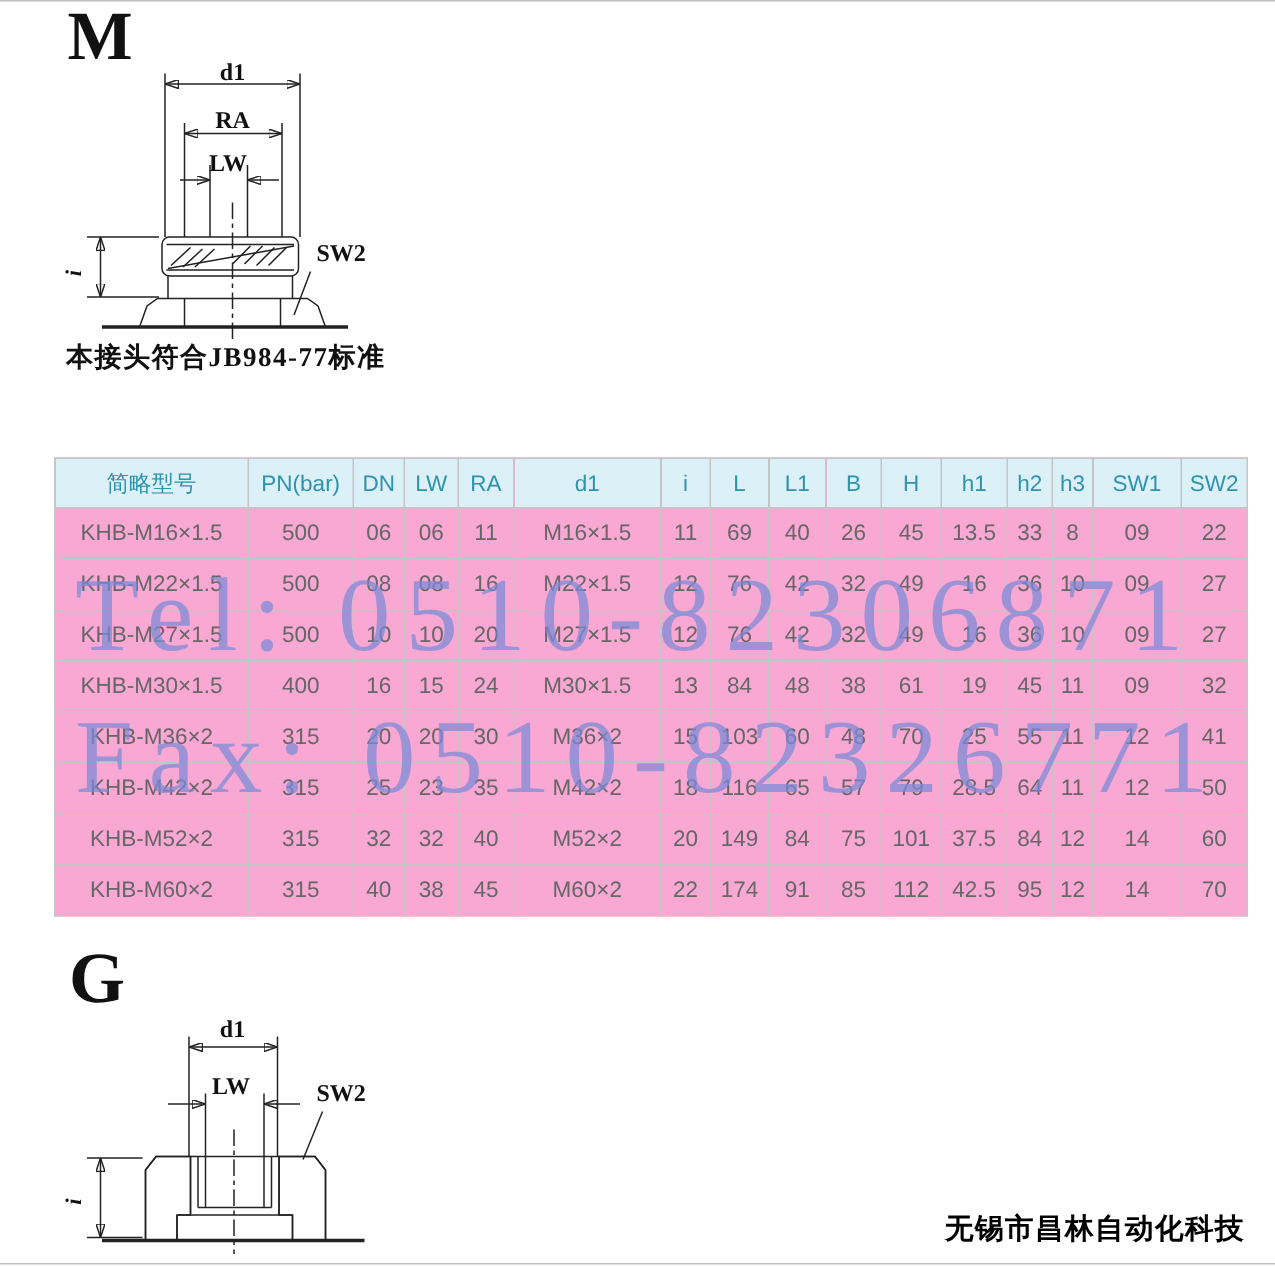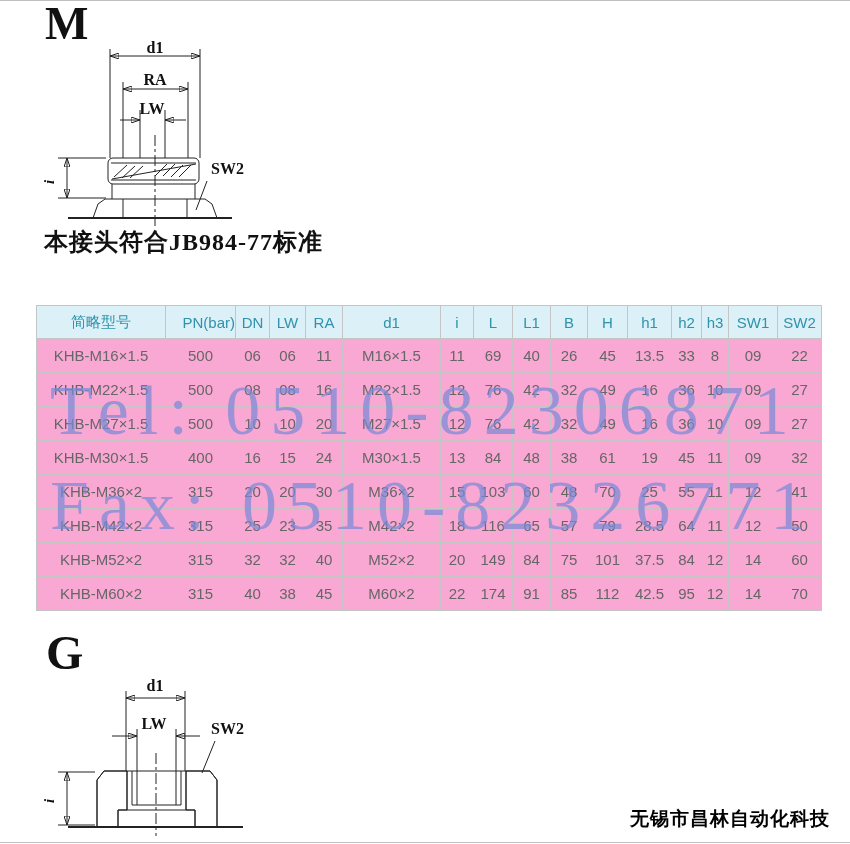--- a/index.html
+++ b/index.html
@@ -20,21 +20,21 @@
   .big-letter{position:absolute;font-family:"Liberation Serif",serif;font-weight:bold;color:#111;line-height:1;}
   #letter-m{left:45px;top:1px;font-size:46px;}
   #letter-g{left:46px;top:629px;font-size:48px;}
 
   #diagram-m{position:absolute;left:40px;top:40px;}
   #diagram-g{position:absolute;left:40px;top:633px;}
   .dim-label{font-family:"Liberation Serif",serif;font-size:16px;fill:#111;font-weight:bold;}
   .dim-label.small{font-size:15px;}
 
   #m-caption{position:absolute;left:44px;top:226px;font-family:"Liberation Serif",serif;
-             font-size:24px;font-weight:600;color:#111;letter-spacing:1px;white-space:nowrap;}
+             font-size:18px;font-weight:600;color:#111;letter-spacing:1px;white-space:nowrap;}
 
   #spec-table{position:absolute;left:36px;top:305px;border-collapse:collapse;table-layout:fixed;
               width:777px;font-size:15px;color:var(--cell-text);text-align:center;background:#f9a8d4;}
   #spec-table th{background:var(--header-bg);color:var(--header-text);font-weight:normal;
                  height:33px;border:1px solid var(--tbl-border);overflow:hidden;}
   #spec-table td{height:34px;border:1px solid var(--tbl-border);overflow:hidden;white-space:nowrap;}
 
   .watermark{position:absolute;left:50px;font-family:"Liberation Serif",serif;font-size:70px;
              line-height:1;letter-spacing:10px;color:var(--wm-color);opacity:.72;
              white-space:nowrap;pointer-events:none;z-index:5;text-align:center;}
@@ -112,34 +112,34 @@
   <text class="dim-label" x="171" y="134">SW2</text>
   <line x1="167" y1="141" x2="156" y2="170"></line>
 </svg>
 
 <div id="m-caption">本接头符合JB984-77标准</div>
 
 <table id="spec-table">
   <thead>
       <tr>
         <th style="width: 129px;">简略型号</th>
-        <th style="width: 70px; text-align: right;">PN(bar)</th>
+        <th style="width: 70px;">PN(bar)</th>
         <th style="width: 34px; margin-left: 12px;">DN</th>
         <th style="width: 36px;">LW</th>
         <th style="width: 37px;">RA</th>
         <th style="width: 98px;">d1</th>
         <th style="width: 33px;">i</th>
         <th style="width: 39px;">L</th>
         <th style="width: 38px;">L1</th>
         <th style="width: 37px;">B</th>
         <th style="width: 40px;">H</th>
         <th style="width: 44px;">h1</th>
         <th style="width: 30px;">h2</th>
         <th style="width: 27px; margin-top: 27px;">h3</th>
-        <th style="width: 49px;">SW1</th>
+        <th style="width: 59px;">SW1</th>
         <th style="width: 44px;">SW2</th>
       </tr>
     </thead>
   <tbody>
       <tr>
         <td>KHB-M16×1.5</td>
         <td>500</td>
         <td>06</td>
         <td>06</td>
         <td>11</td>

